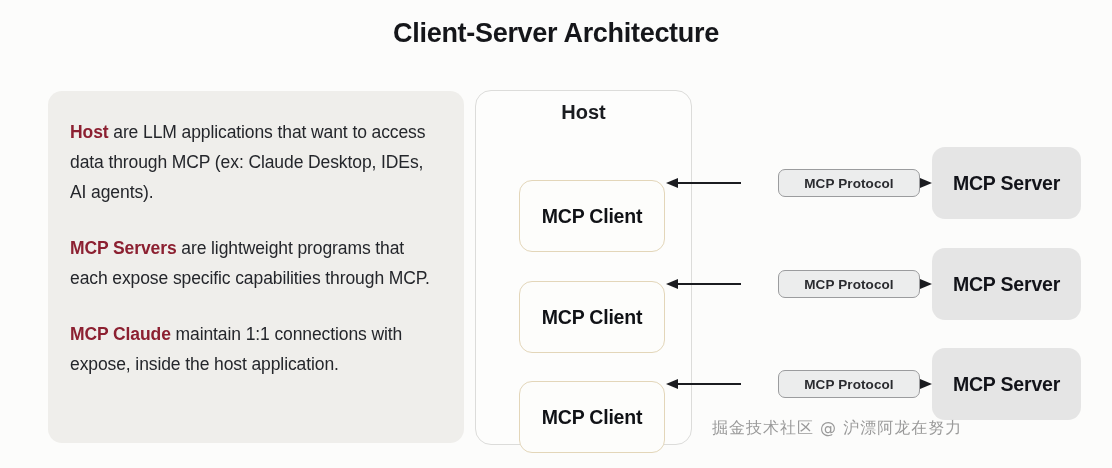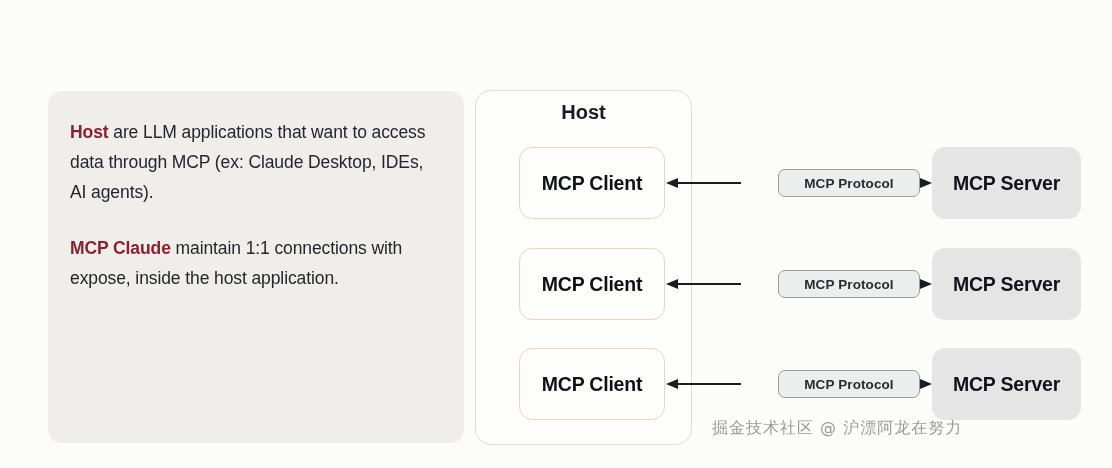--- a/index.html
+++ b/index.html
@@ -94,20 +94,21 @@
     border: 1.6px solid #e3d6b9;
     border-radius: 13px;
     box-sizing: border-box;
     display: flex;
     align-items: center;
     justify-content: center;
     font-size: 19.5px;
     font-weight: bold;
     color: #101216;
     letter-spacing: -0.2px;
+    margin-top: 33px;
   }
   .client-1 { top: 147px; }
   .client-2 { top: 248px; }
   .client-3 { top: 348px; }
 
   
   .server-box {
     position: absolute;
     left: 932px;
     width: 149px;
@@ -174,24 +175,28 @@
     color: #9a9a9a;
     letter-spacing: 1px;
     font-family: "DejaVu Sans", sans-serif;
   }
 </style>
 </head>
 <body>
 
 <div id="canvas">
 
+  <div class="page-title">Client-Server Architecture</div>
 
   <div class="desc-panel">
     <p class="desc-para">
       <span class="desc-lead">Host</span><span> are LLM applications that want to access data through MCP (ex: Claude Desktop, IDEs, AI agents).</span>
+    </p>
+    <p class="desc-para">
+      <span class="desc-lead">MCP Servers</span><span> are lightweight programs that each expose specific capabilities through MCP.</span>
     </p>
     <p class="desc-para">
       <span class="desc-lead">MCP Claude</span><span> maintain 1:1 connections with expose, inside the host application.</span>
     </p>
   </div>
 
   <div class="host-box"></div>
   <div class="host-label">Host</div>
 
   <div class="client-box client-1">MCP Client</div>

